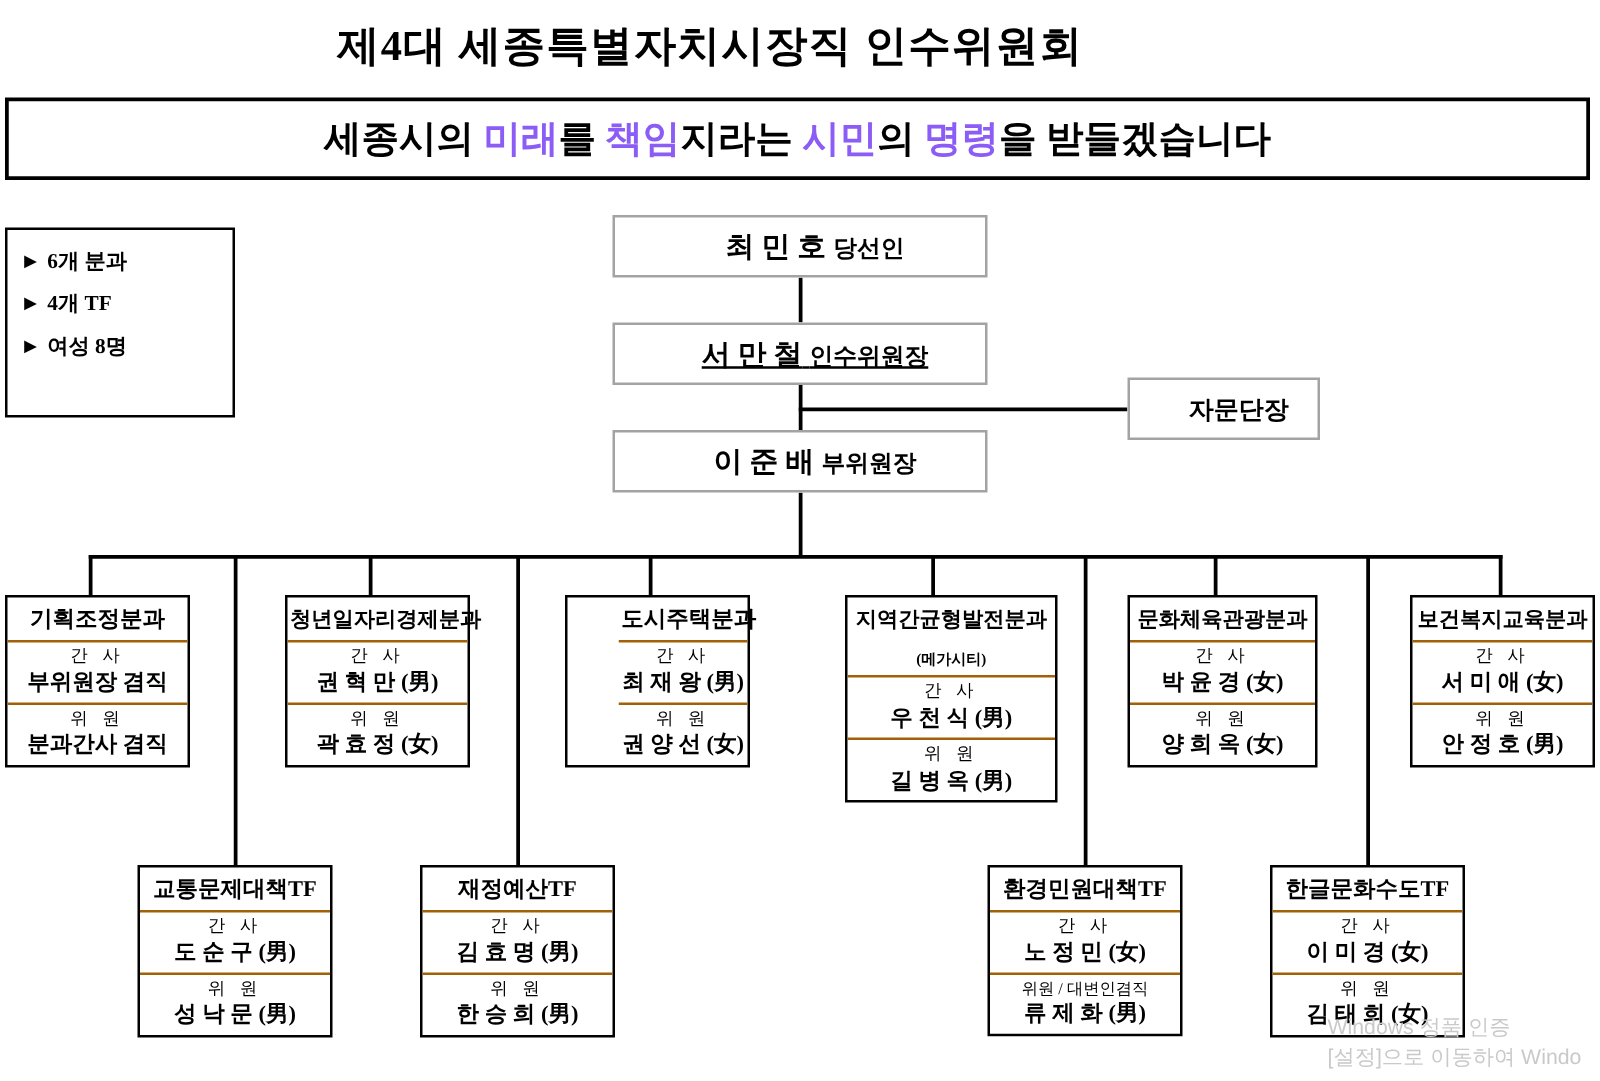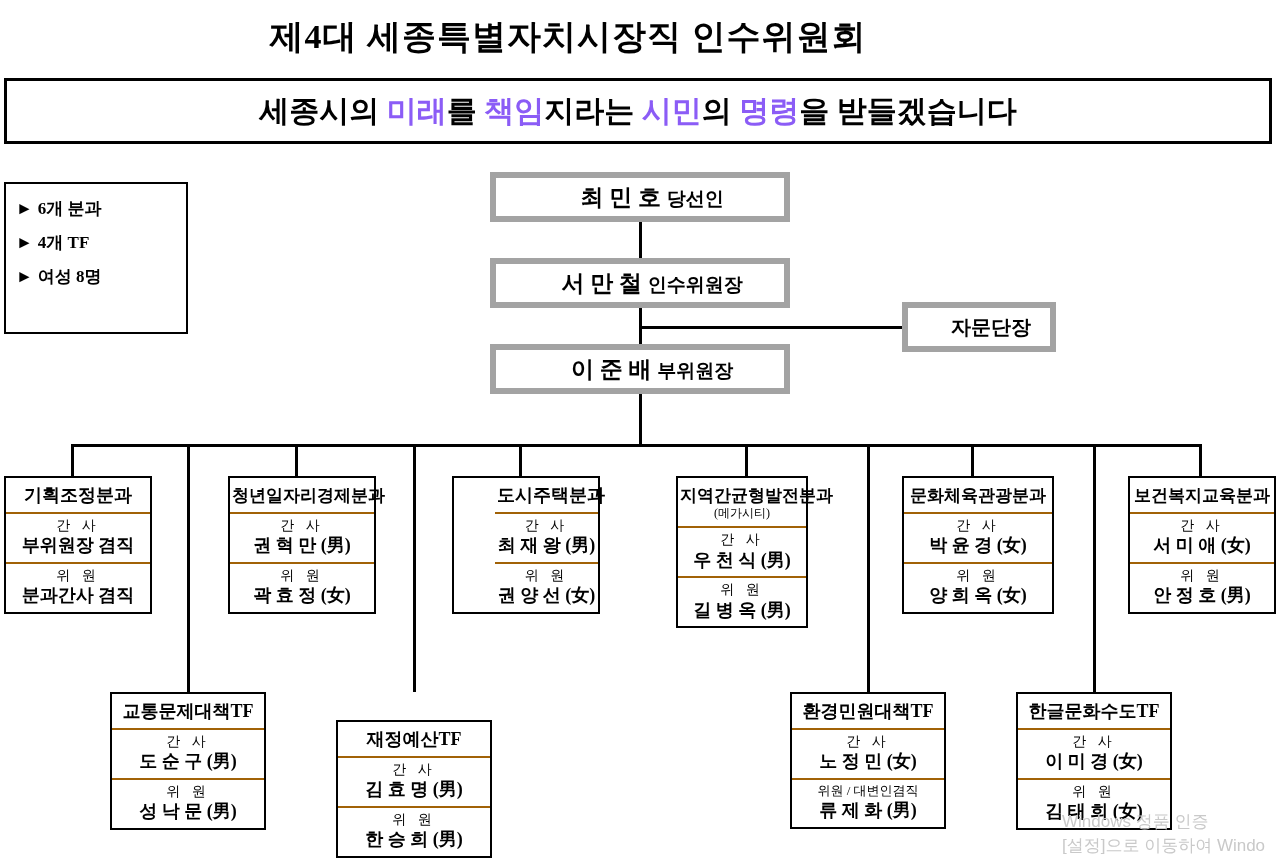--- a/index.html
+++ b/index.html
@@ -69,42 +69,42 @@
     font-size: 17px;
     font-weight: bold;
     line-height: 34px;
     white-space: nowrap;
   }
   .legend-item .arrow { margin-right: 5px; }
 
   
   .node {
     position: absolute;
-    border: 6px solid #a3a3a3;
+    border: 2px solid #a3a3a3;
     box-sizing: border-box;
     background: #fff;
     text-align: center;
     padding-left: 24px;
   }
   .node .hdr {
     font-weight: bold;
     white-space: nowrap;
   }
 
   .top-node {
     display: flex;
     align-items: center;
     justify-content: center;
   }
   .top-node .hdr { font-size: 23px; }
   .top-node .hdr .sm { font-size: 19px; }
 
   
   #node-candidate { left: 490px; top: 172px; width: 300px; height: 50px; }
-  #node-chair     { left: 490px; top: 258px; width: 300px; height: 50px; }
+  #node-chair     { left: 490px; top: 258px; width: 300px; height: 50px; text-decoration: underline; }
   #node-vicechair { left: 490px; top: 344px; width: 300px; height: 50px; }
   #node-advisor   { left: 902px; top: 302px; width: 154px; height: 50px; }
   #node-advisor .hdr { font-size: 20px; }
 
   
   .card {
     position: absolute;
     border: 2px solid #000;
     box-sizing: border-box;
     background: #fff;
@@ -113,22 +113,22 @@
     text-align: center;
     font-weight: bold;
     font-size: 18px;
     padding: 8px 2px 7px 2px;
     line-height: 1.05;
     white-space: nowrap;
   }
   .card .card-title .sub {
     display: block;
     font-size: 12px;
-    font-weight: normal;
-    margin-top: 2px;
+    font-weight: bold;
+    margin-top: 16px;
   }
   .card .row {
     border-top: 2px solid #a16207;
     padding: 3px 2px 5px 2px;
     text-align: center;
   }
   .card .row .role {
     font-size: 14px;
     letter-spacing: 4px;
     line-height: 1.25;
@@ -138,27 +138,27 @@
     font-size: 18px;
     font-weight: bold;
     line-height: 1.25;
     white-space: nowrap;
   }
 
   
   #card-dept-0 { left: 4px;   top: 476px; width: 148px; }
   #card-dept-1 { left: 228px; top: 476px; width: 148px; }
   #card-dept-2 { left: 452px; top: 476px; width: 148px; padding-left: 41px; }
-  #card-dept-3 { left: 676px; top: 476px; width: 132px; }
+  #card-dept-3 { left: 676px; top: 476px; width: 170px; }
   #card-dept-4 { left: 902px; top: 476px; width: 152px; }
   #card-dept-5 { left: 1128px; top: 476px; width: 148px; }
 
   
   #card-tf-0 { left: 110px; top: 692px; width: 156px; }
-  #card-tf-1 { left: 336px; top: 692px; width: 156px; margin-top: 28px; }
+  #card-tf-1 { left: 336px; top: 692px; width: 156px; }
   #card-tf-2 { left: 790px; top: 692px; width: 156px; }
   #card-tf-3 { left: 1016px; top: 692px; width: 156px; }
 
   
   .line {
     position: absolute;
     background: #000;
   }
   .vline { width: 3px; }
   .hline { height: 3px; }

